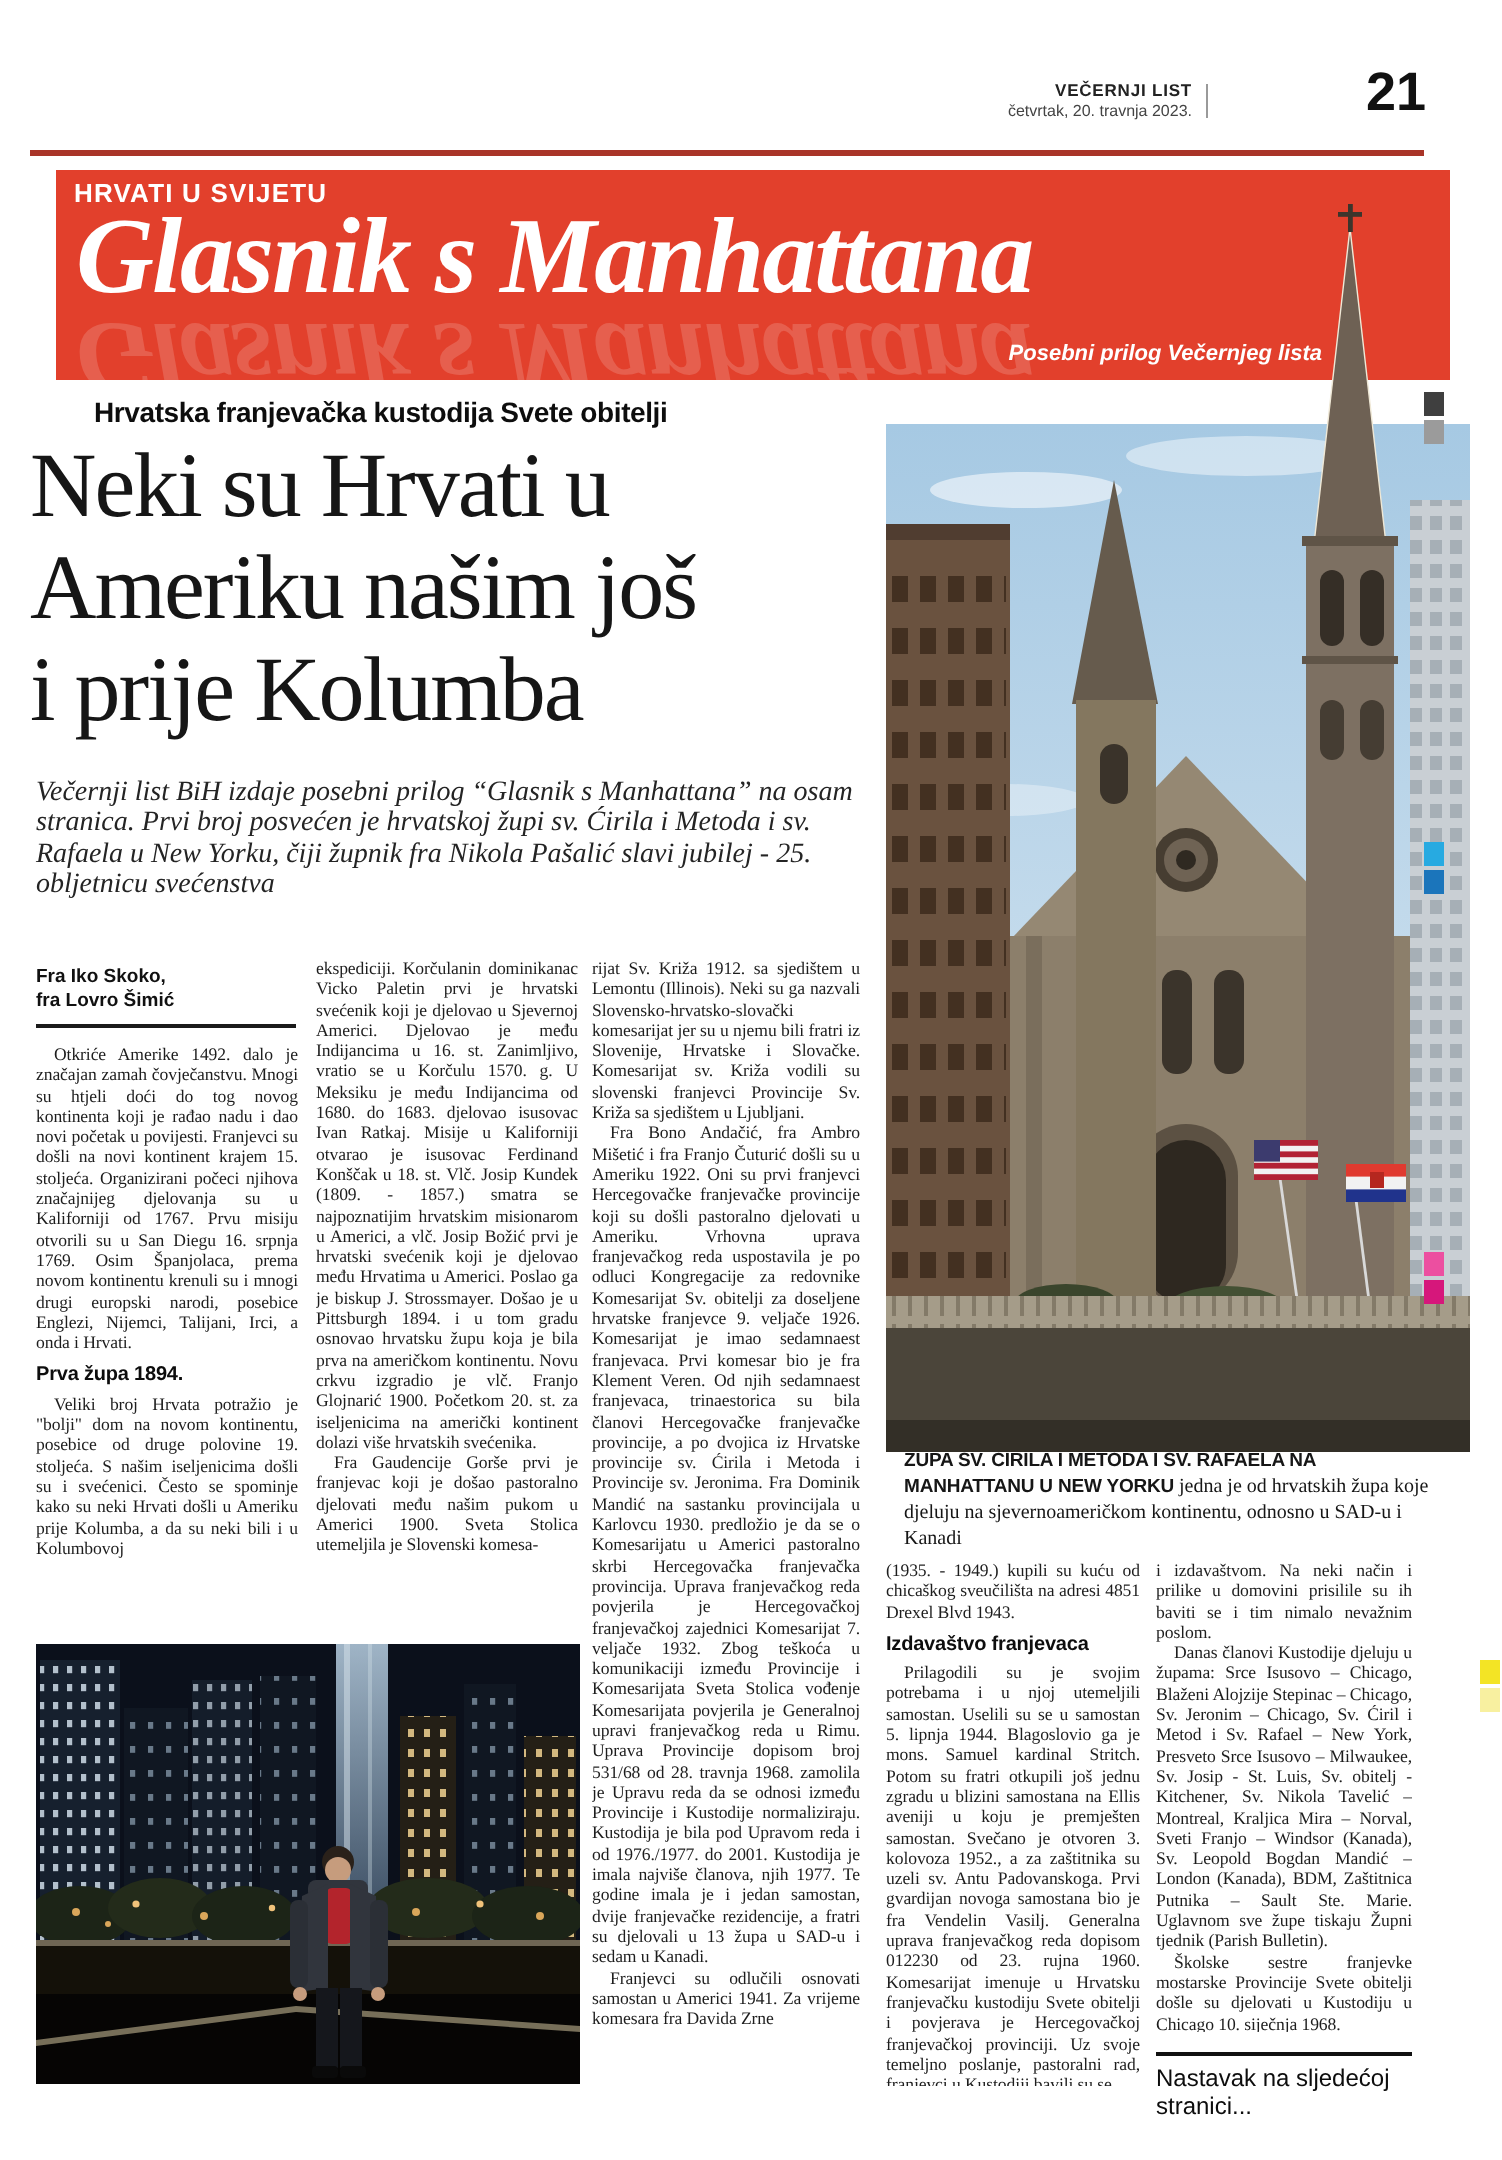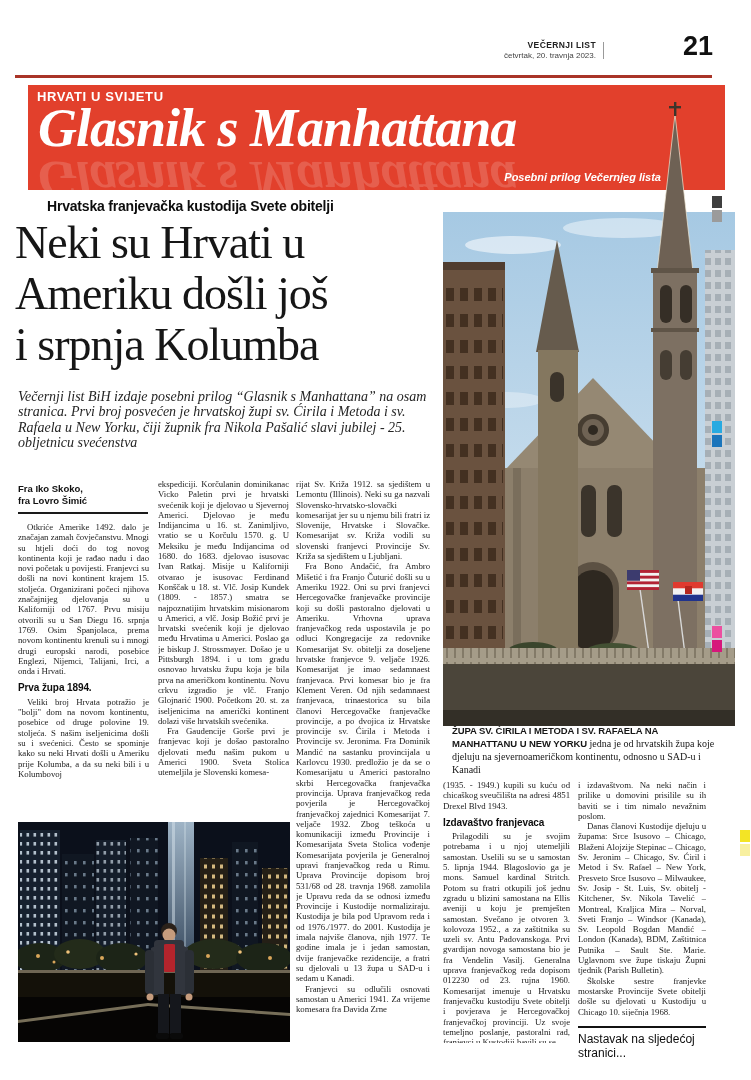--- a/index.html
+++ b/index.html
@@ -99,22 +99,22 @@
   <div class="banner" style="background: rgb(226, 64, 44);">
     <div class="banner-kicker">HRVATI U SVIJETU</div>
     <div class="banner-title">Glasnik s Manhattana</div>
     <div class="banner-title reflection">Glasnik s Manhattana</div>
     <div class="banner-tagline">Posebni prilog Večernjeg lista</div>
   </div>
 
   <div class="article-kicker">Hrvatska franjevačka kustodija Svete obitelji</div>
   <div class="headline">
     <div>Neki su Hrvati u</div>
-    <div>Ameriku došli još</div>
-    <div>i srpnja Kolumba</div>
+    <div>Ameriku našim još</div>
+    <div>i prije Kolumba</div>
   </div>
   <div class="lead">Večernji list BiH izdaje posebni prilog “Glasnik s Manhattana” na osam stranica. Prvi broj posvećen je hrvatskoj župi sv. Ćirila i Metoda i sv. Rafaela u New Yorku, čiji župnik fra Nikola Pašalić slavi jubilej - 25. obljetnicu svećenstva</div>
   <div class="byline">
     <div>Fra Iko Skoko,</div>
     <div>fra Lovro Šimić</div>
   </div>
   <div class="byline-rule"></div>
 
   <div class="col col-1">
     <p class="ind">Otkriće Amerike 1492. dalo je značajan zamah čovječanstvu. Mnogi su htjeli doći do tog novog kontinenta koji je rađao nadu i dao novi početak u povijesti. Franjevci su došli na novi kontinent krajem 15. stoljeća. Organizirani počeci njihova značajnijeg djelovanja su u Kaliforniji od 1767. Prvu misiju otvorili su u San Diegu 16. srpnja 1769. Osim Španjolaca, prema novom kontinentu krenuli su i mnogi drugi europski narodi, posebice Englezi, Nijemci, Talijani, Irci, a onda i Hrvati.</p>

